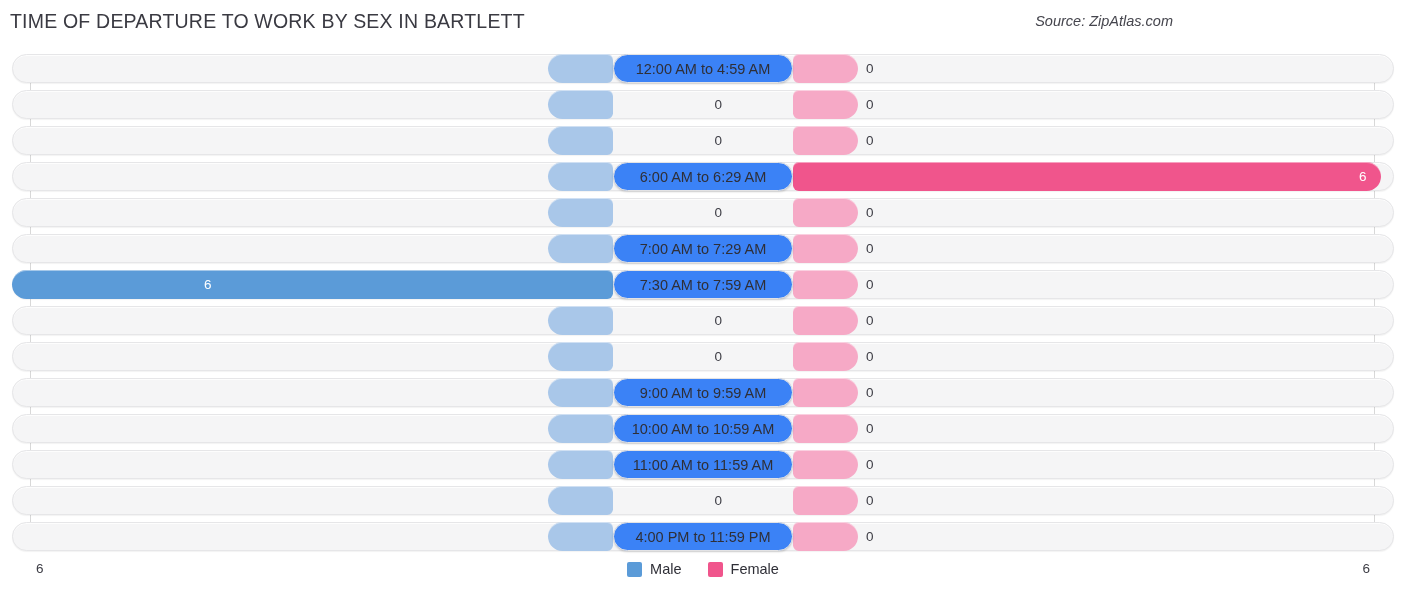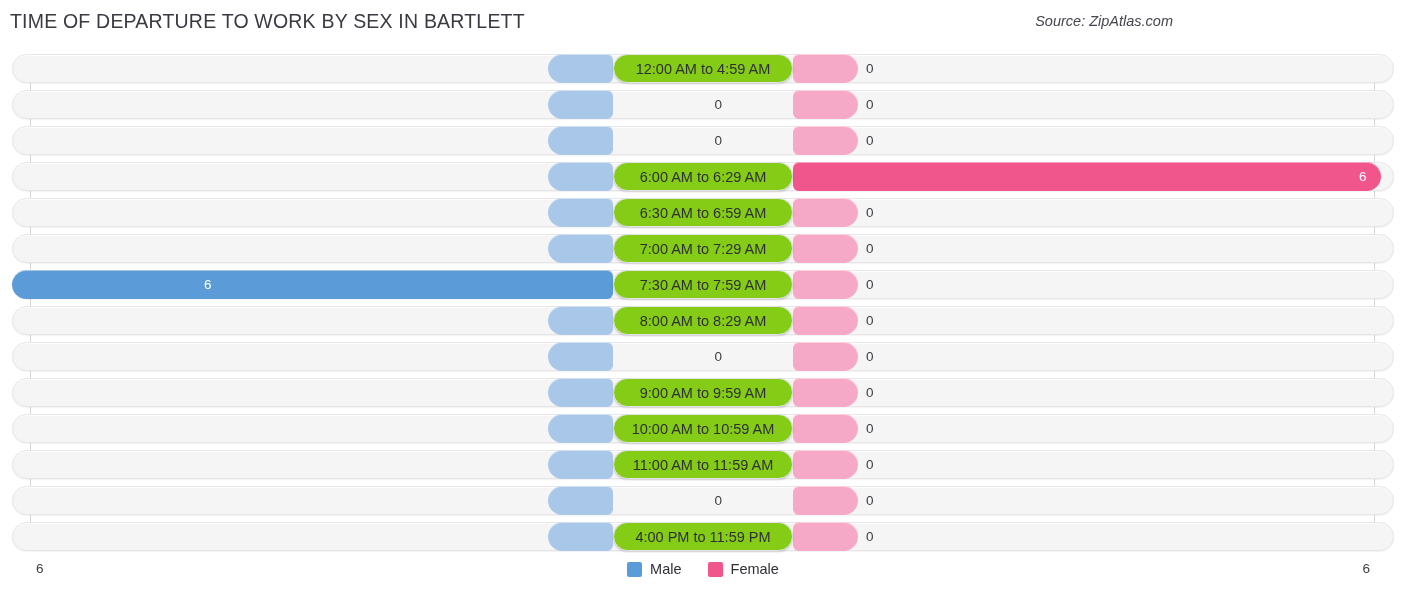--- a/index.html
+++ b/index.html
@@ -126,21 +126,21 @@
     color: #ffffff;
   }
 
   
   .pill {
     position: absolute;
     left: 613px;
     top: 0;
     width: 180px;
     height: 29px;
-    background: #84cc16;
+    background: #3b82f6;
     border: 1px solid #e3e3e5;
     border-radius: 15px;
     box-sizing: border-box;
     box-shadow: 0 1px 2px rgba(0,0,0,0.17);
     display: flex;
     align-items: center;
     justify-content: center;
   }
   .pill-label {
     font-size: 14.5px;
@@ -239,23 +239,20 @@
         <div class="pill">
           <span class="pill-label">6:00 AM to 6:29 AM</span>
         </div>
       </div>
       <div class="row">
         <div class="track"></div>
         <div class="bar bar-male" style="width: 65px;"></div>
         <div class="val val-male" style="right: 684px;">0</div>
         <div class="bar bar-female" style="width: 65px;"></div>
         <div class="val val-female" style="left: 866px;">0</div>
-        <div class="pill">
-          <span class="pill-label">6:30 AM to 6:59 AM</span>
-        </div>
       </div>
       <div class="row">
         <div class="track"></div>
         <div class="bar bar-male" style="width: 65px;"></div>
         <div class="val val-male" style="right: 684px;">0</div>
         <div class="bar bar-female" style="width: 65px;"></div>
         <div class="val val-female" style="left: 866px;">0</div>
         <div class="pill">
           <span class="pill-label">7:00 AM to 7:29 AM</span>
         </div>
@@ -269,23 +266,20 @@
         <div class="pill">
           <span class="pill-label">7:30 AM to 7:59 AM</span>
         </div>
       </div>
       <div class="row">
         <div class="track"></div>
         <div class="bar bar-male" style="width: 65px;"></div>
         <div class="val val-male" style="right: 684px;">0</div>
         <div class="bar bar-female" style="width: 65px;"></div>
         <div class="val val-female" style="left: 866px;">0</div>
-        <div class="pill">
-          <span class="pill-label">8:00 AM to 8:29 AM</span>
-        </div>
       </div>
       <div class="row">
         <div class="track"></div>
         <div class="bar bar-male" style="width: 65px;"></div>
         <div class="val val-male" style="right: 684px;">0</div>
         <div class="bar bar-female" style="width: 65px;"></div>
         <div class="val val-female" style="left: 866px;">0</div>
       </div>
       <div class="row">
         <div class="track"></div>

